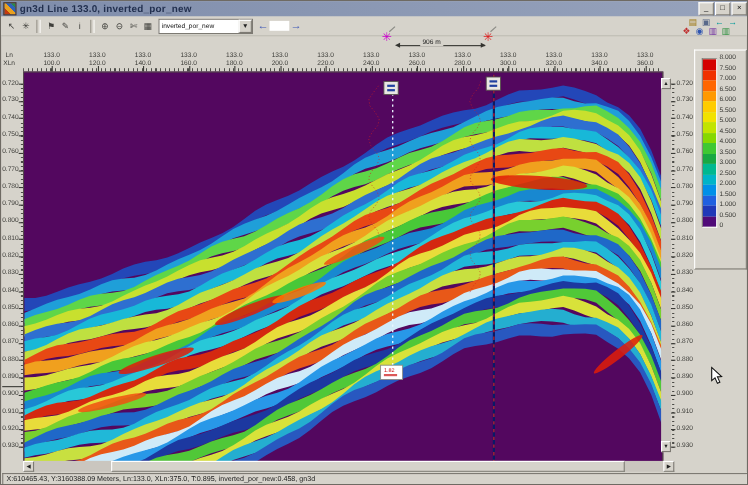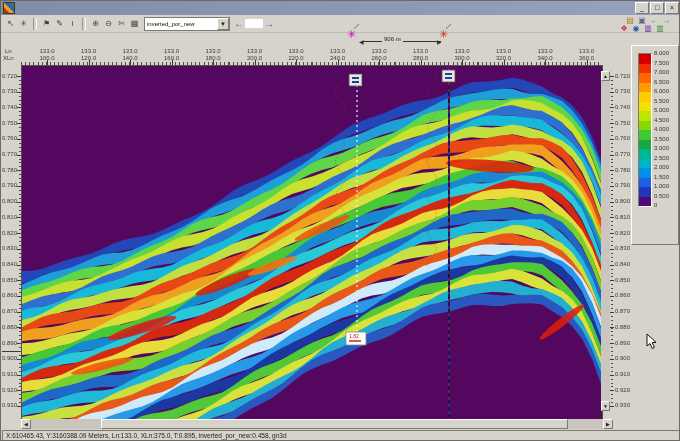--- a/index.html
+++ b/index.html
@@ -66,20 +66,21 @@
   
   #cursor{position:absolute;left:645px;top:332px;}
 </style>
 </head>
 <body>
 
 <div id="app">
 
   <div id="titlebar">
     <div id="app-icon"></div>
+    <div id="title-text">gn3d Line 133.0, inverted_por_new</div>
     <div id="win-buttons">
       <div class="winbtn raised">_</div>
       <div class="winbtn raised">□</div>
       <div class="winbtn raised">×</div>
     </div>
   </div>
 
   <div id="toolbar">
     <div id="tb-left" style="display:flex;align-items:center;">
         <div class="tbtn">↖</div>

